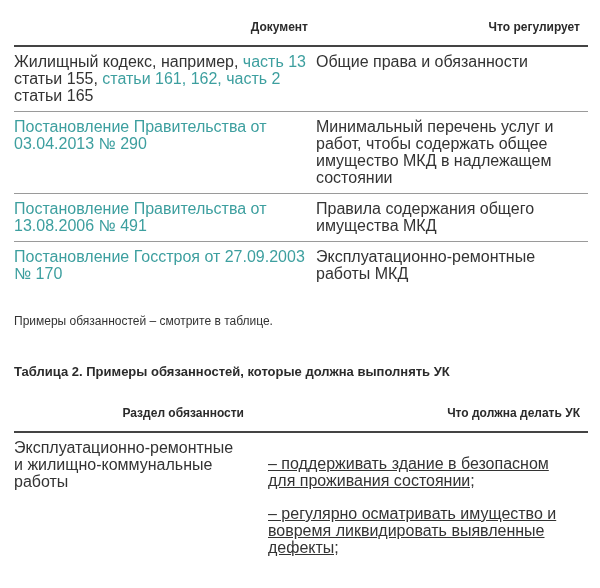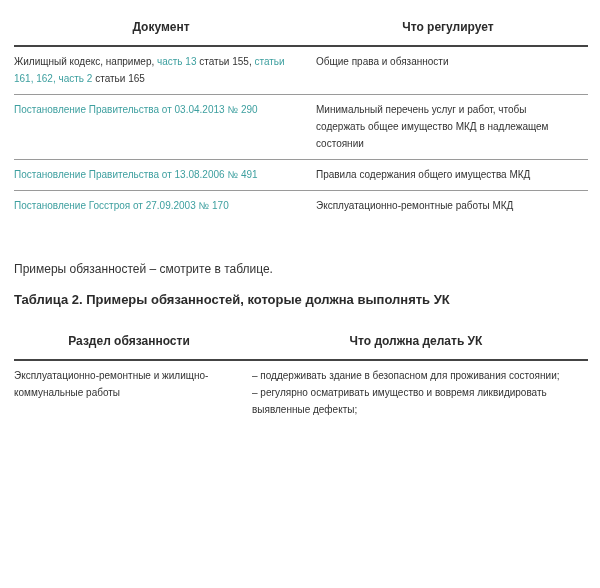--- a/index.html
+++ b/index.html
@@ -16,38 +16,38 @@
     width:600px;height:588px;overflow:hidden;
     background:var(--bg);
     font-family:"Liberation Sans",sans-serif;
     color:var(--text);
   }
   .page{padding:20px 12px 0 14px;width:600px;}
   .tbl-title{
     font-size:13px;font-weight:bold;color:var(--heading);
     margin:0 0 24px 0;line-height:16px;
   }
-  .tbl-title.second{margin-top:14px;margin-bottom:26px;}
+  .tbl-title.second{margin-top:34px;margin-bottom:26px;}
   table{border-collapse:collapse;table-layout:fixed;width:574px;}
   th{
-    text-align:center;font-size:12px;font-weight:bold;color:var(--heading);
+    text-align:right;font-size:12px;font-weight:bold;color:var(--heading);
     padding:0 8px 10px 0;border-bottom:2px solid var(--header-border);
     vertical-align:bottom;line-height:15px;
   }
   td{
-    font-size:10px;line-height:17px;vertical-align:top;
+    font-size:16px;line-height:17px;vertical-align:top;
     padding:6px 10px 7px 0;
     border-bottom:1px solid var(--row-border);
   }
   tbody tr:last-child td{border-bottom:none;}
   table.t1 .col1{width:302px;}
   table.t2 .col1{width:238px;}
   .link{color:var(--link);cursor:pointer;text-decoration:none;}
-  .intro{font-size:12px;line-height:17px;margin:40px 0 0 0;}
-  .action-line{margin:0;}
+  .intro{font-size:12px;line-height:17px;margin:24px 0 0 0;}
+  .action-line{margin:16px;text-decoration:underline;}
 </style>
 </head>
 <body>
 
 <div class="page">
 
 
   <table class="t1">
     <thead>
       <tr>

